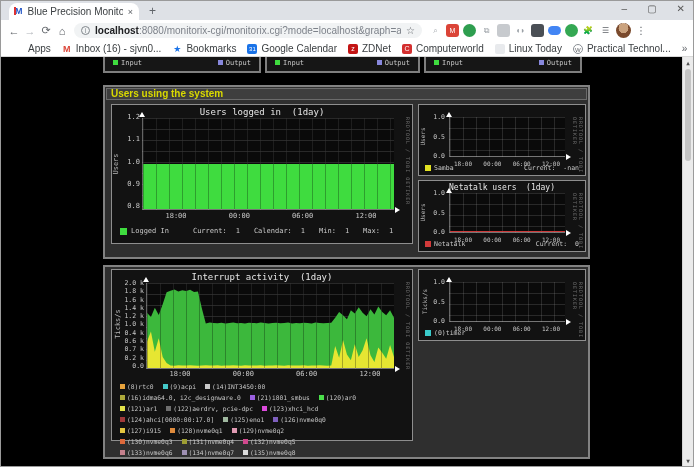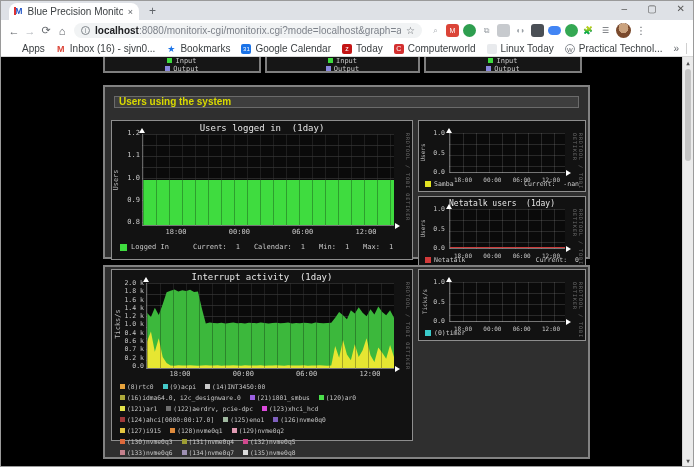--- a/index.html
+++ b/index.html
@@ -28,43 +28,43 @@
   .url { white-space: nowrap; overflow: hidden; flex: 1; color: #7d828a; }
   .url b { color: #202124; font-weight: bold; }
   .star { color: #5f6368; font-size: 10px; }
   .extrow { display: flex; align-items: center; gap: 4px; margin-left: 7px; }
   .ext { width: 13px; height: 13px; border-radius: 3px; font-size: 8px; line-height: 13px; text-align: center; color: #fff; }
   .avatar { width: 15px; height: 15px; border-radius: 50%;
             background: radial-gradient(circle at 50% 35%, #caa27e 0 40%, #7a4a2d 41% 100%); margin-left: 4px; }
   .dots { margin-left: 5px; color: #5f6368; font-size: 10px; letter-spacing: 0; }
 
   .bmbar { height: 16px; background: #fff; border-bottom: 1px solid #d8d8d8; display: flex; align-items: center;
-           padding: 0 7px; font-size: 10px; color: #3c4043; flex: 0 0 auto; }
+           padding: 0 13px; font-size: 10px; color: #3c4043; flex: 0 0 auto; }
   .bm { display: flex; align-items: center; gap: 4px; margin-right: 11px; white-space: nowrap; }
   .bmic { width: 10px; height: 10px; flex: 0 0 auto; font-size: 9px; line-height: 10px; text-align: center; }
   .grid9 { width: 2px; height: 2px; background: #4285f4; margin: 1px 0 0 1px;
            box-shadow: 3px 0 0 #ea4335, 6px 0 0 #fbbc05, 0 3px 0 #34a853, 3px 3px 0 #4285f4, 6px 3px 0 #ea4335,
                        0 6px 0 #fbbc05, 3px 6px 0 #34a853, 6px 6px 0 #4285f4; }
   .bm-right { margin-left: auto; display: flex; align-items: center; gap: 7px; }
   .vdiv { width: 1px; height: 11px; background: #d0d0d0; }
 
   
   .page { flex: 1 1 auto; position: relative; background: #000; overflow: hidden;
           font-family: "DejaVu Sans Mono", monospace; }
   .sbar { position: absolute; right: 0; top: 0; bottom: 0; width: 11px; background: #ebebeb; border-left: 1px solid #d6d6d6; }
   .sbar .ar { position: absolute; left: 0; right: 0; text-align: center; font-size: 6px; color: #505050; }
   .sbar .thumb { position: absolute; left: 2px; right: 2px; top: 12px; height: 92px; background: #c4c4c4; border-radius: 4px; }
 
   .cutpanel { position: absolute; top: 0; height: 16px; background: #161616; border: 2px solid #7e7e7e; border-top: none;
-              display: flex; justify-content: space-between; align-items: center; padding: 0 8px 2px 8px; flex-direction: column; }
+              display: flex; justify-content: space-between; align-items: center; padding: 0 8px 2px 8px; }
   .sw { display: inline-block; width: 5px; height: 5px; margin-right: 3px; }
   .cl { font-size: 7px; color: #c8c8c8; }
 
   .section { position: absolute; left: 102px; width: 487px; background: #2f2f2f; border: 2px solid #828282; }
-  .sec-head { height: 12px; margin: 9px; background: #3e3e3e; border: 1px solid #6b6b6b;
+  .sec-head { height: 12px; margin: 1px; background: #3e3e3e; border: 1px solid #6b6b6b;
               color: #d9d900; font-family: "Liberation Sans", sans-serif; font-weight: bold;
               font-size: 10px; line-height: 10px; padding-left: 4px; }
   .sec-body { position: relative; }
 
   .gpanel { position: absolute; background: #121212; border: 1px solid #8e8e8e; }
   .gtitle { position: absolute; top: 2px; left: 0; right: 0; text-align: center;
             font-size: 9px; color: #e6e6e6; white-space: pre; }
   .gtitle.small { font-size: 8px; }
   .plot { position: absolute; background: #0a0a0a;
           border-left: 1px solid rgba(210,210,210,.45); border-bottom: 1px solid rgba(210,210,210,.45);
@@ -160,21 +160,21 @@
     <span class="bm">
         <span class="bmic" style="color:#1a73e8">★</span>
         <span>Bookmarks</span>
       </span>
     <span class="bm">
         <span class="bmic" style="background:#1a73e8;border-radius:2px;color:#fff;font-size:6px">31</span>
         <span>Google Calendar</span>
       </span>
     <span class="bm">
         <span class="bmic" style="background:#c31414;border-radius:2px;color:#fff;font-size:7px">z</span>
-        <span>Today</span>
+        <span>ZDNet</span>
       </span>
     <span class="bm">
         <span class="bmic" style="background:#d32f2f;border-radius:2px;color:#fff;font-size:7px">C</span>
         <span>Computerworld</span>
       </span>
     <span class="bm">
         <span class="bmic" style="background:#e8eaed;border-radius:2px"></span>
         <span>Linux Today</span>
       </span>
     <span class="bm">

